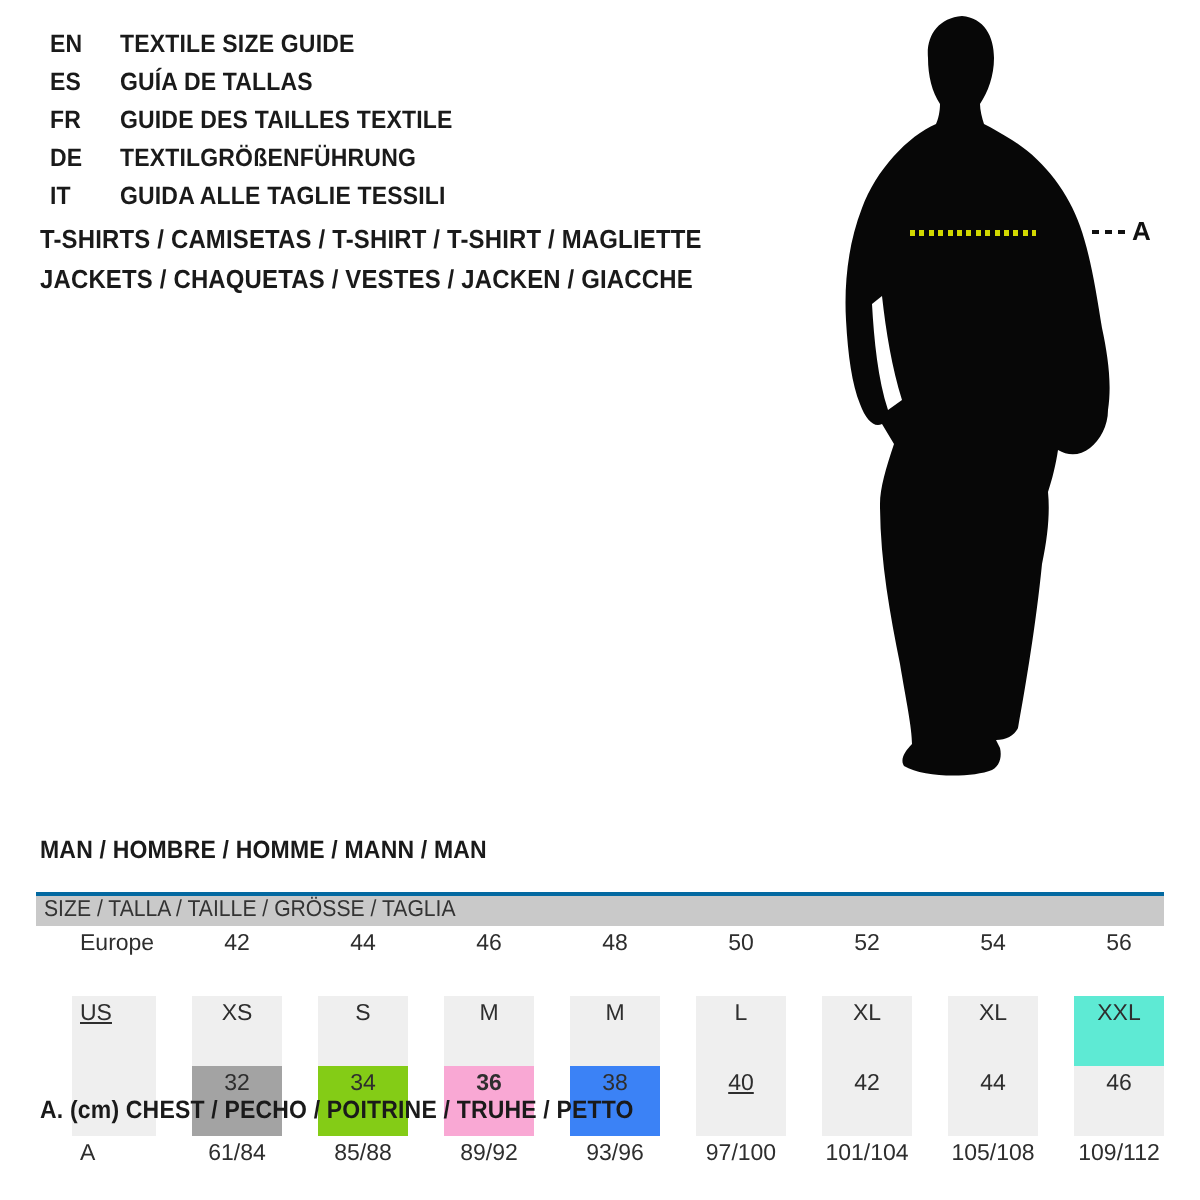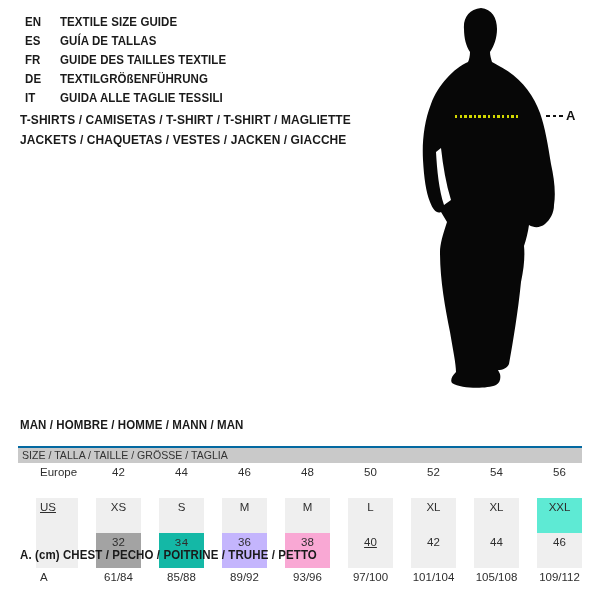--- a/index.html
+++ b/index.html
@@ -145,23 +145,23 @@
         <div class="st-cell striped" style="background: rgb(239, 239, 239);">M</div>
         <div class="st-cell striped" style="background: rgb(239, 239, 239);">L</div>
         <div class="st-cell striped" style="background: rgb(239, 239, 239);">XL</div>
         <div class="st-cell striped" style="background: rgb(239, 239, 239);">XL</div>
         <div class="st-cell striped" style="background: #5eead4;">XXL</div>
       </div>
 
       <div class="st-row">
         <div class="st-cell st-label striped" style="background: rgb(239, 239, 239);"></div>
         <div class="st-cell striped" style="background: #a3a3a3;">32</div>
-        <div class="st-cell striped" style="background: #14b8a6; font-family: Liberation Mono, monospace;">34</div>
-        <div class="st-cell striped" style="background: #c4b5fd;">36</div>
-        <div class="st-cell striped" style="background: #f9a8d4;">38</div>
+        <div class="st-cell striped" style="background: #84cc16;">34</div>
+        <div class="st-cell striped" style="background: #f9a8d4; font-weight: bold;">36</div>
+        <div class="st-cell striped" style="background: #3b82f6;">38</div>
         <div class="st-cell striped" style="background: rgb(239, 239, 239); text-decoration: underline;">40</div>
         <div class="st-cell striped" style="background: rgb(239, 239, 239);">42</div>
         <div class="st-cell striped" style="background: rgb(239, 239, 239);">44</div>
         <div class="st-cell striped" style="background: rgb(239, 239, 239);">46</div>
       </div>
 
       <div class="st-row">
         <div class="st-cell st-label">A</div>
         <div class="st-cell">61/84</div>
         <div class="st-cell">85/88</div>

